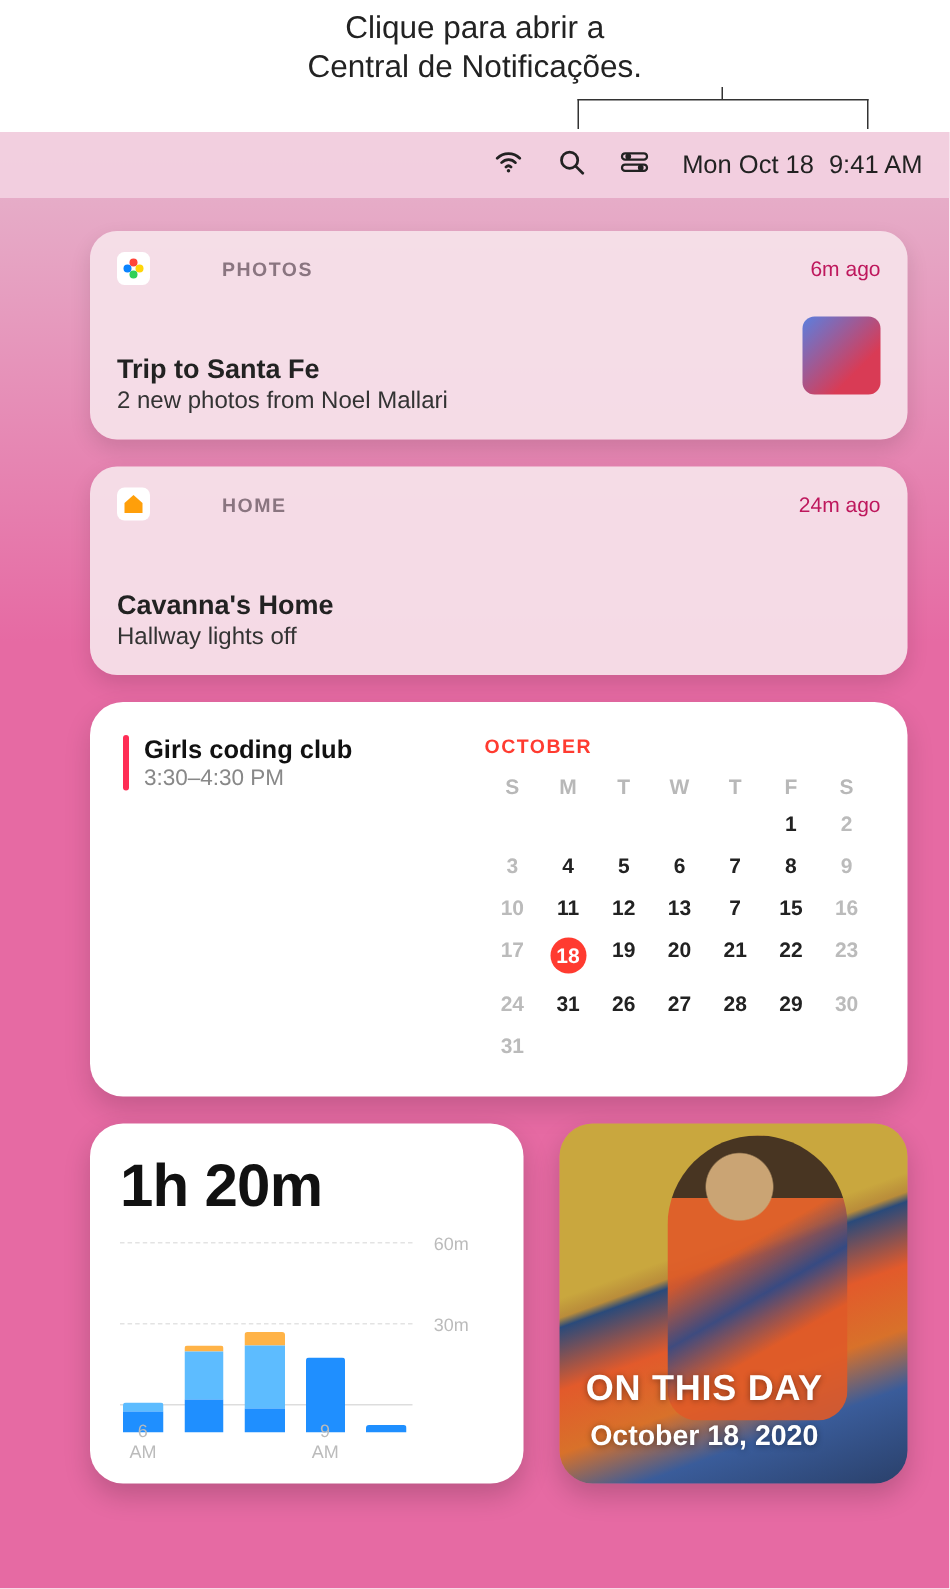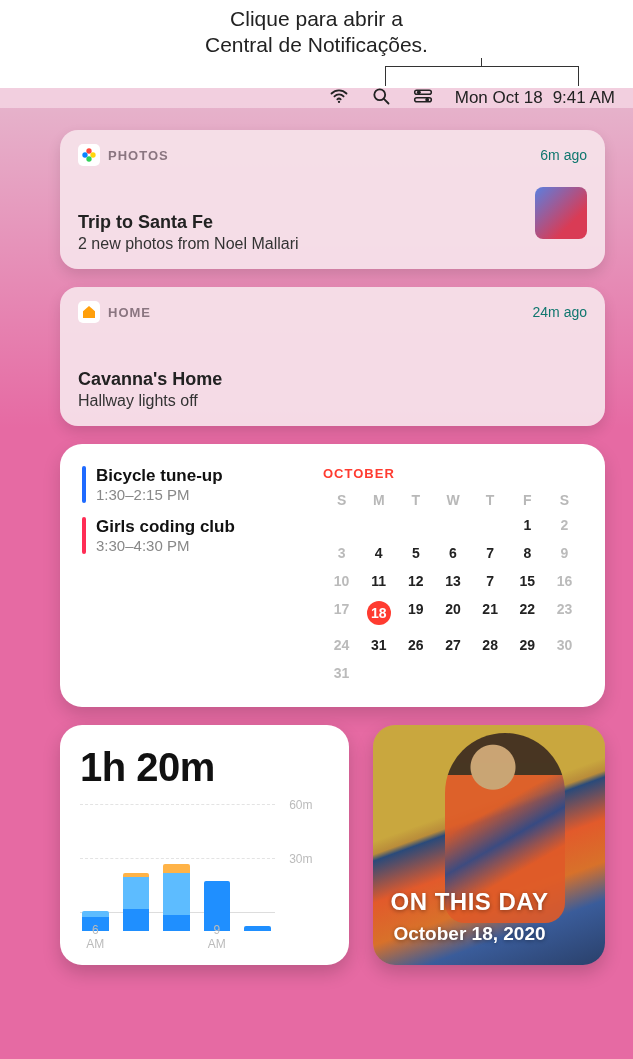--- a/index.html
+++ b/index.html
@@ -41,21 +41,21 @@
   }
   .screen {
     position: absolute;
     top: 88px;
     left: 0;
     right: 0;
     bottom: 0;
     background: linear-gradient(180deg, #e6b6cd 0%, #e66aa3 35%, #e66aa3 100%);
   }
   .menubar {
-    height: 20px;
+    height: 44px;
     background: rgba(243, 210, 225, 0.9);
     display: flex;
     align-items: center;
     justify-content: flex-end;
     gap: 22px;
     padding: 0 18px;
     font-size: 17px;
     color: #222;
   }
   .menubar svg { width: 20px; height: 20px; }
@@ -86,22 +86,23 @@
   }
   .photos-ico { background: #fff; }
   .home-ico { background: #fff; }
   .notif-app {
     font-size: 13px;
     letter-spacing: 1px;
     color: #8a7580;
     font-weight: 600;
     text-transform: uppercase;
     flex: 1;
-  }
-  .notif-time { font-size: 14px; color: #0f766e; }
+    margin-left: 40px;
+  }
+  .notif-time { font-size: 14px; color: #be185d; }
   .notif-body { display: flex; gap: 12px; align-items: center; }
   .notif-text { flex: 1; margin-top: 40px; }
   .notif-title { font-size: 18px; font-weight: 700; color: #222; margin-bottom: 2px; }
   .notif-sub { font-size: 16px; color: #333; }
   .thumb {
     width: 52px; height: 52px; border-radius: 8px;
     background: linear-gradient(135deg, #5a7fe0 0%, #d93b55 70%);
     flex-shrink: 0;
   }
   .widget-cal {
@@ -301,27 +302,20 @@
       <div class="notif-body">
         <div class="notif-text">
           <div class="notif-title">Cavanna's Home</div>
           <div class="notif-sub">Hallway lights off</div>
         </div>
       </div>
     </div>
 
     <div class="widget-cal">
       <div class="events">
-        <div class="event">
-          <div class="event-bar blue"></div>
-          <div>
-            <div class="event-title">Bicycle tune-up</div>
-            <div class="event-time">1:30–2:15 PM</div>
-          </div>
-        </div>
         <div class="event">
           <div class="event-bar red"></div>
           <div>
             <div class="event-title">Girls coding club</div>
             <div class="event-time">3:30–4:30 PM</div>
           </div>
         </div>
       </div>
       <div class="calendar">
         <div class="cal-month">OCTOBER</div>

